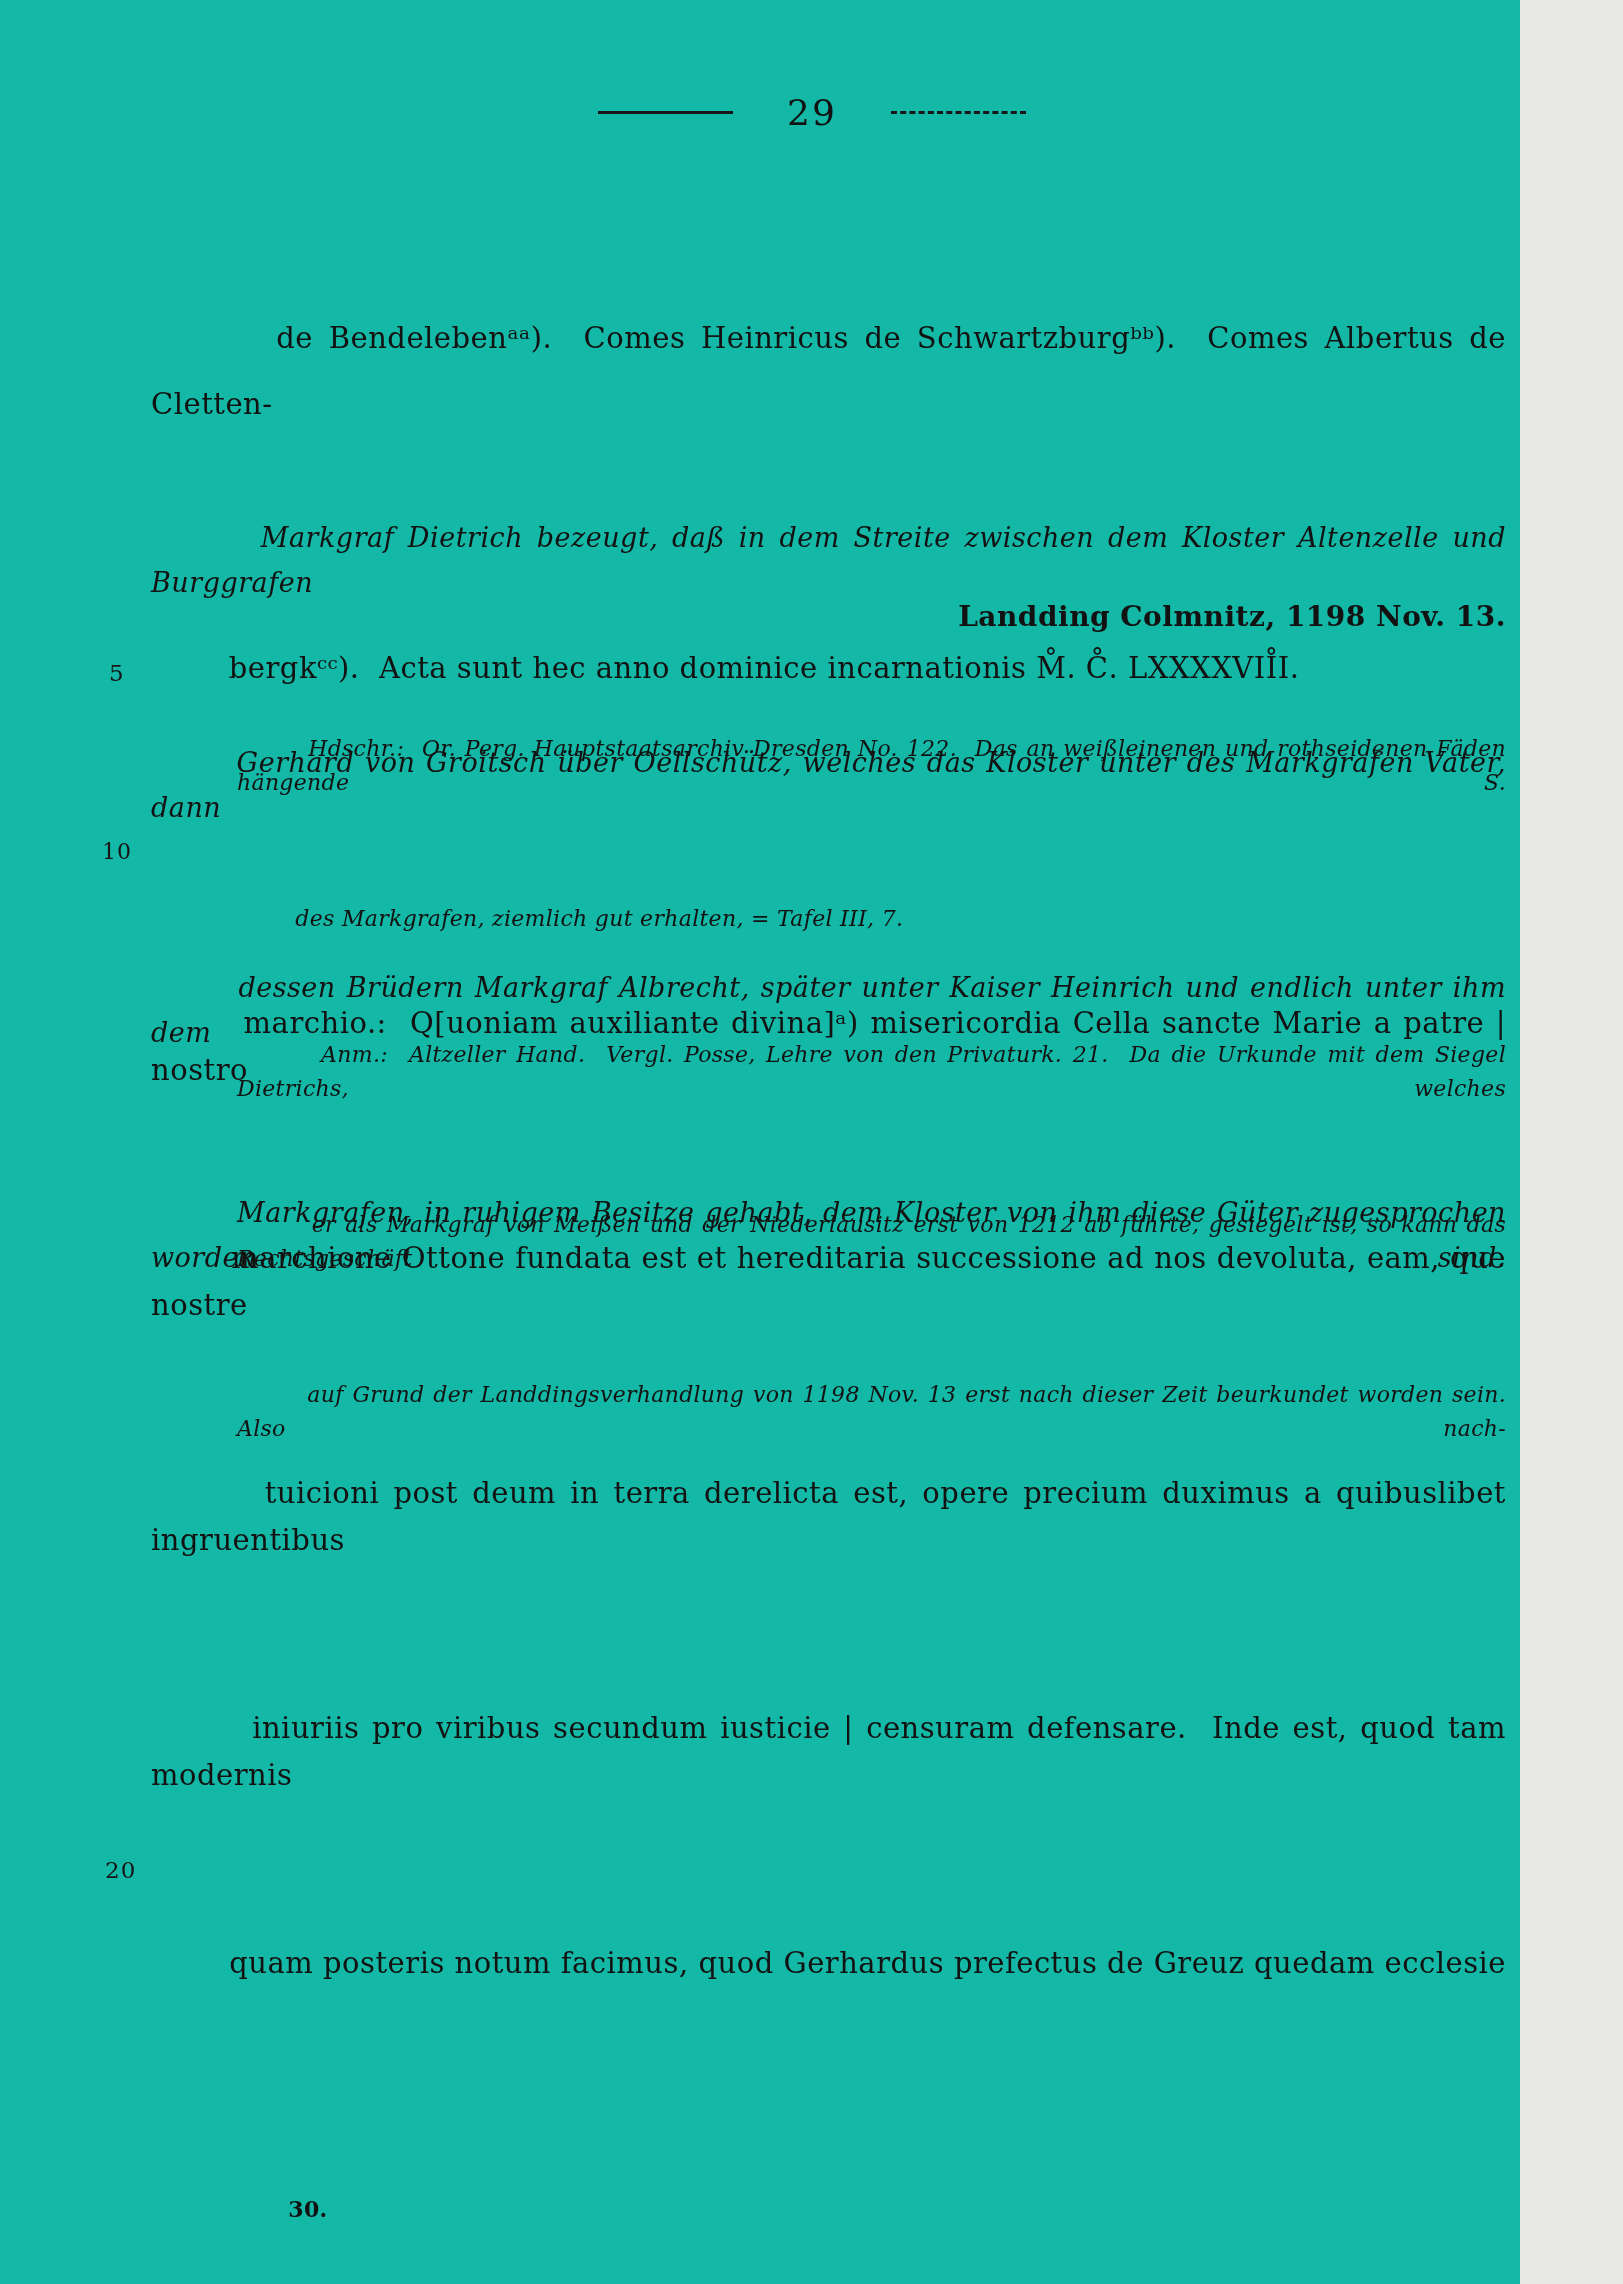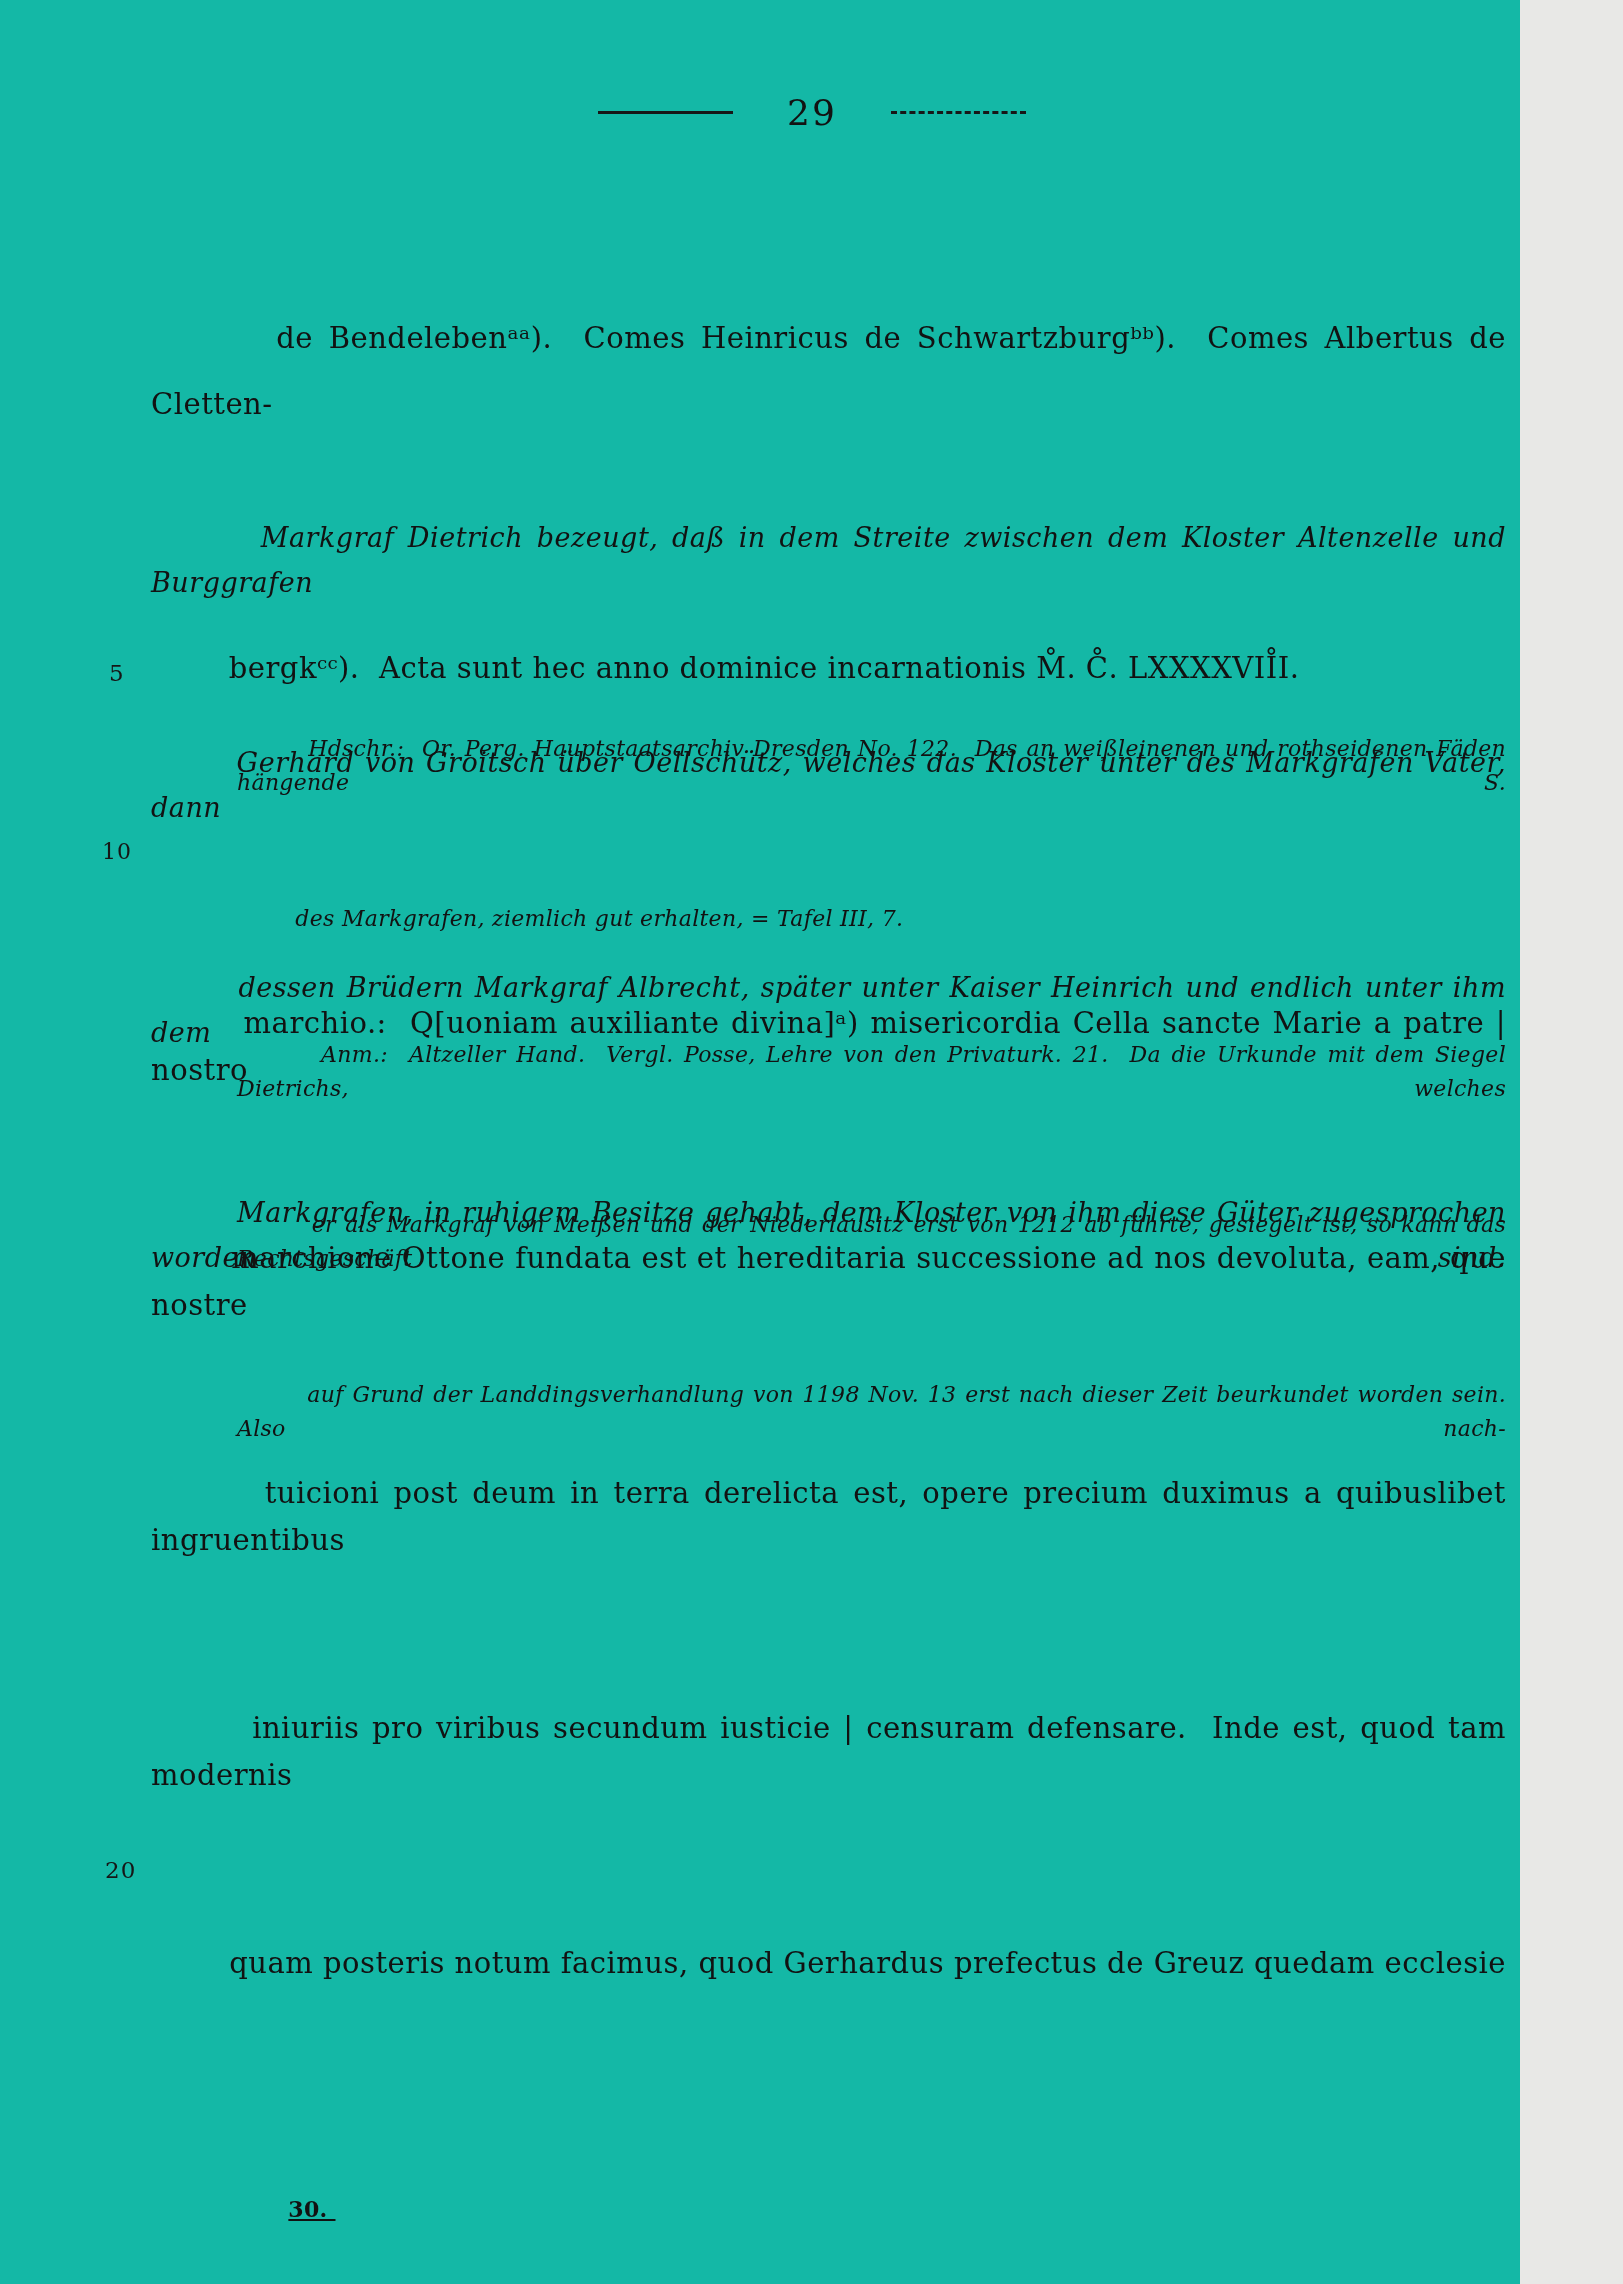--- a/index.html
+++ b/index.html
@@ -47,21 +47,21 @@
   .apparatus .line.hang{text-indent:-26px;}
   
   .maintext{top:906px;left:151px;width:1355px;
     font-size:29px;line-height:47px;letter-spacing:0.5px;}
   .maintext .ln{left:-46px;width:36px;}
   .maintext .line.indent{text-indent:120px;}
   
   .footnotes{top:2062px;left:230px;width:1251px;
     font-size:22px;line-height:42px;letter-spacing:0.3px;}
   .fnline{white-space:pre-wrap;}
-  .s-b{font-weight:700;font-style:normal;text-decoration:underline;}
+  .s-b{font-weight:700;font-style:normal;}
   .s-i{font-style:italic;}
 </style>
 </head>
 <body>
 
 <div class="sheet">
 
   <div class="abs pg-header">
     <span class="hrule"></span>
     <span class="pg-num">29</span>
@@ -98,20 +98,21 @@
         <span class="ln"></span>
         <span class="lt">dessen Brüdern Markgraf Albrecht, später unter Kaiser Heinrich und endlich unter ihm dem</span>
       </div>
 
       <div class="line full">
         <span class="ln"></span>
         <span class="lt">Markgrafen, in ruhigem Besitze gehabt, dem Kloster von ihm diese Güter zugesprochen worden sind.</span>
       </div>
     </div>
 
+  <div class="abs dateline">Landding Colmnitz, 1198 Nov. 13.</div>
 
   <div class="block apparatus">
 
       <div class="line full hang">
         <span class="ln"></span>
         <span class="lt">Hdschr.:  Or. Perg. Hauptstaatsarchiv Dresden No. 122.  Das an weißleinenen und rothseidenen Fäden hängende S.</span>
       </div>
 
       <div class="line short">
         <span class="ln">10</span>

